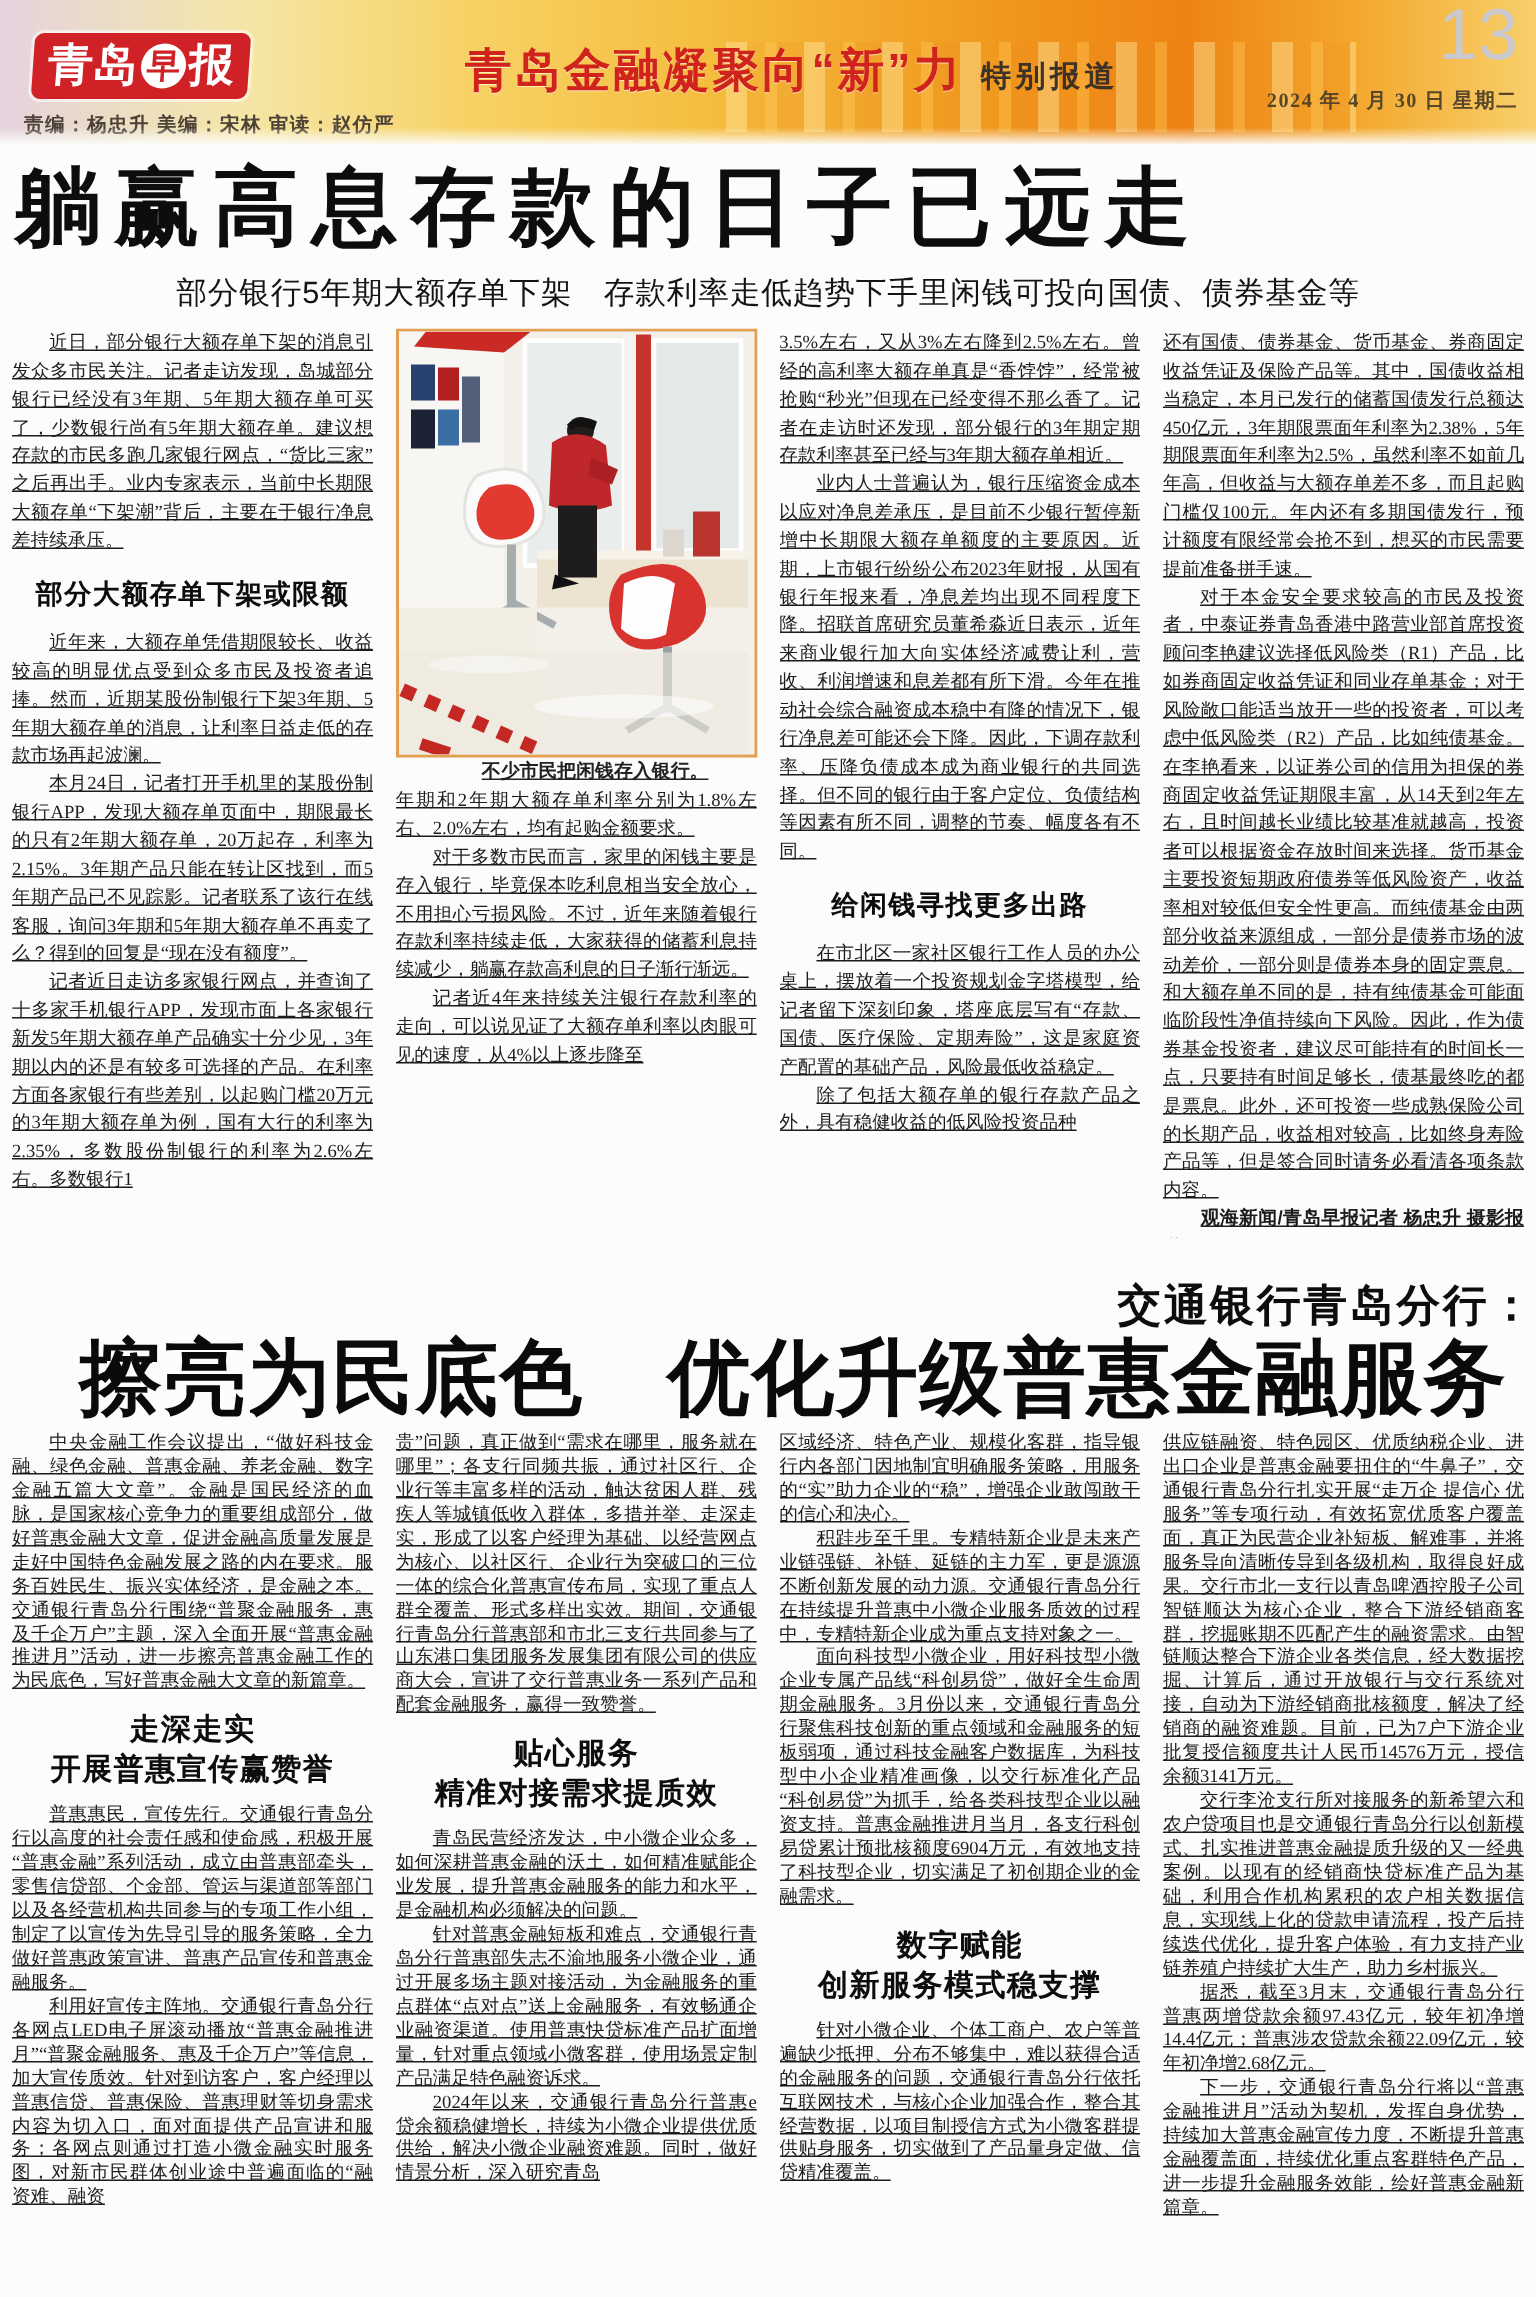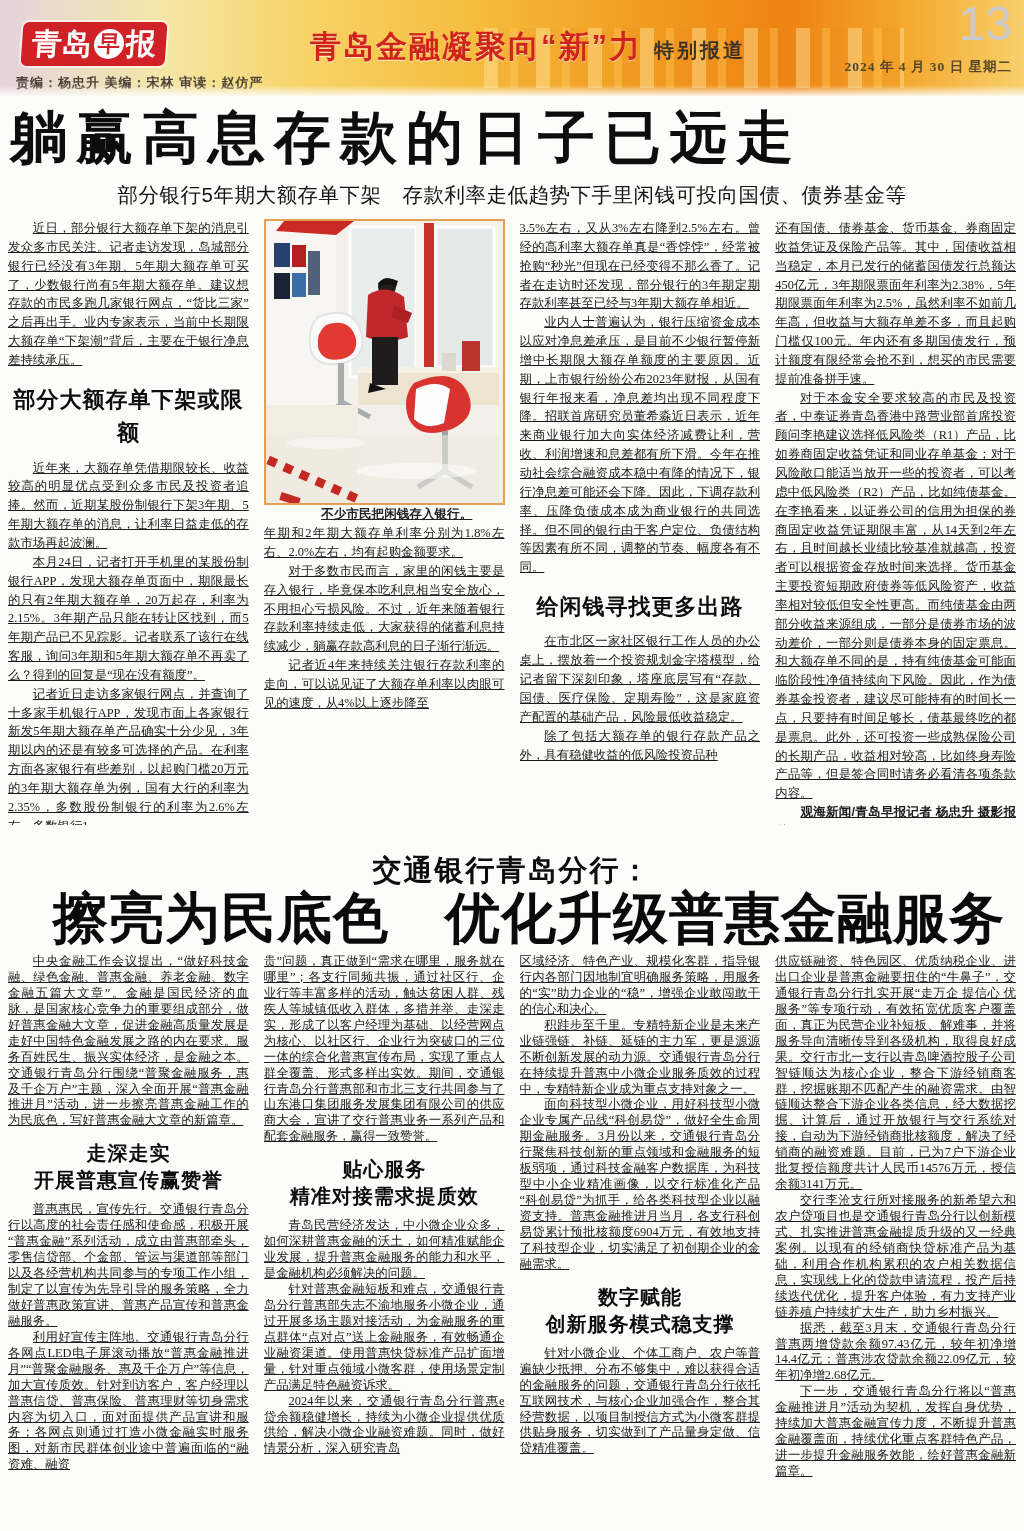--- a/index.html
+++ b/index.html
@@ -33,28 +33,28 @@
     font-family:"Liberation Sans",sans-serif;font-weight:400;font-size:20.5px;color:#141414;letter-spacing:.5px;}
   .body-grid{position:absolute;left:8px;width:1008px;display:flex;gap:15px;overflow:hidden;}
   .a1-grid{top:219px;height:606px;}
   .a2-grid{top:954px;height:570px;}
   .col{flex:1 1 0;overflow:hidden;}
   .a1-grid .col{font-size:12.4px;line-height:1.52;text-align:justify;}
   .a2-grid .col{font-size:12.4px;line-height:1.285;text-align:justify;}
   p.b{margin:0;text-indent:2em;text-decoration:underline;}
   p.cont{text-indent:0;}
   h3.sec{margin:13px 0 9px;text-align:center;font-family:"Liberation Sans",sans-serif;
-    font-weight:900;font-size:22px;color:#0d0d0d;letter-spacing:1px;}
+    font-weight:900;font-size:18px;color:#0d0d0d;letter-spacing:1px;}
   .a2-grid h3.sec{margin:11px 0 8px;line-height:1.35;font-size:20px;}
   .byline{margin-top:3px;font-family:"Liberation Sans",sans-serif;font-weight:900;font-size:12.6px;text-align:justify;}
   
   .photo{width:100%;height:286px;box-sizing:border-box;border:2px solid #e3a055;background:#f3f0ea;overflow:hidden;}
   .caption{margin:4px 0 6px;text-align:center;font-size:12.6px;font-weight:bold;color:#222;text-indent:0;}
   
-  .a2-kicker{position:absolute;top:851px;left:0;width:1024px;text-align:center;
+  .a2-kicker{position:absolute;top:851px;left:0;width:1024px;text-align:right;
     font-family:"Liberation Sans",sans-serif;font-weight:900;font-size:29px;color:#0d0d0d;letter-spacing:2px;}
   .a2-headline{position:absolute;top:882px;left:0;width:1024px;text-align:center;white-space:nowrap;
     font-family:"Liberation Sans",sans-serif;font-weight:900;font-size:55px;color:#0a0a0a;letter-spacing:1px;margin-left:17px;}
 </style>
 </head>
 <body>
 
 <div class="page">
 
   <div class="header">

